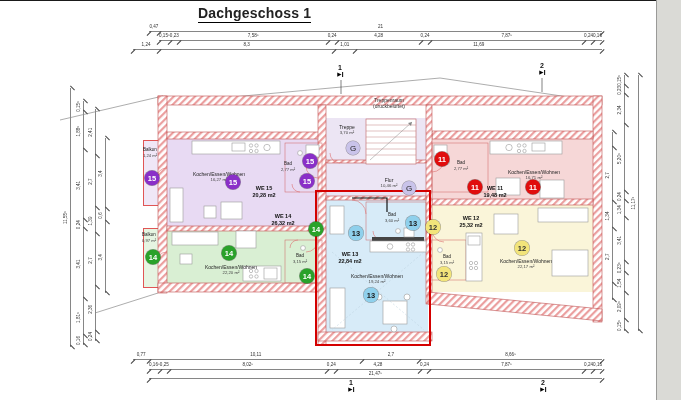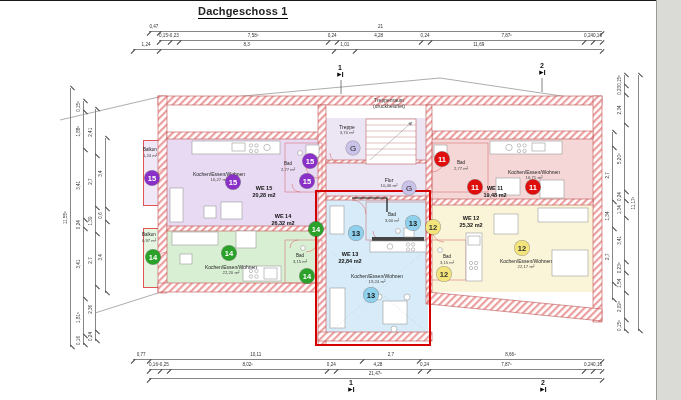--- a/index.html
+++ b/index.html
@@ -1,20 +1,20 @@
 <!DOCTYPE html>
 <html><head>
 <meta charset="utf-8">
 <style>
   html,body{margin:0;padding:0;background:#fff;}
   #stage{position:relative;width:681px;height:400px;background:#ffffff;overflow:hidden;
          font-family:"Liberation Sans",sans-serif;color:#222;}
   #topline{position:absolute;left:0;top:0;width:657px;height:1px;background:#1a1a1a;}
   #graybar{position:absolute;right:0;top:0;width:24px;height:400px;background:#dadad6;border-left:1px solid #9a9a98;}
-  #title{position:absolute;left:198px;top:5px;font-size:11px;font-weight:bold;
+  #title{position:absolute;left:198px;top:5px;font-size:14px;font-weight:bold;
          border-bottom:1px solid #000;padding-bottom:1px;letter-spacing:.2px;white-space:nowrap;}
   .fill{position:absolute;}
   .balcony{border:1.2px solid #e05555;box-sizing:border-box;}
   #layer-fills,#layer-anno{position:absolute;left:0;top:0;width:681px;height:400px;}
   #plan-svg{position:absolute;left:0;top:0;pointer-events:none;}
   
   .lbl{position:absolute;transform:translate(-50%,-50%);text-align:center;white-space:nowrap;line-height:1.25;}
   .lbl span{display:block;}
   .room span{font-size:5px;}
   .room .a,.tiny{font-size:4.3px;color:#444;}

